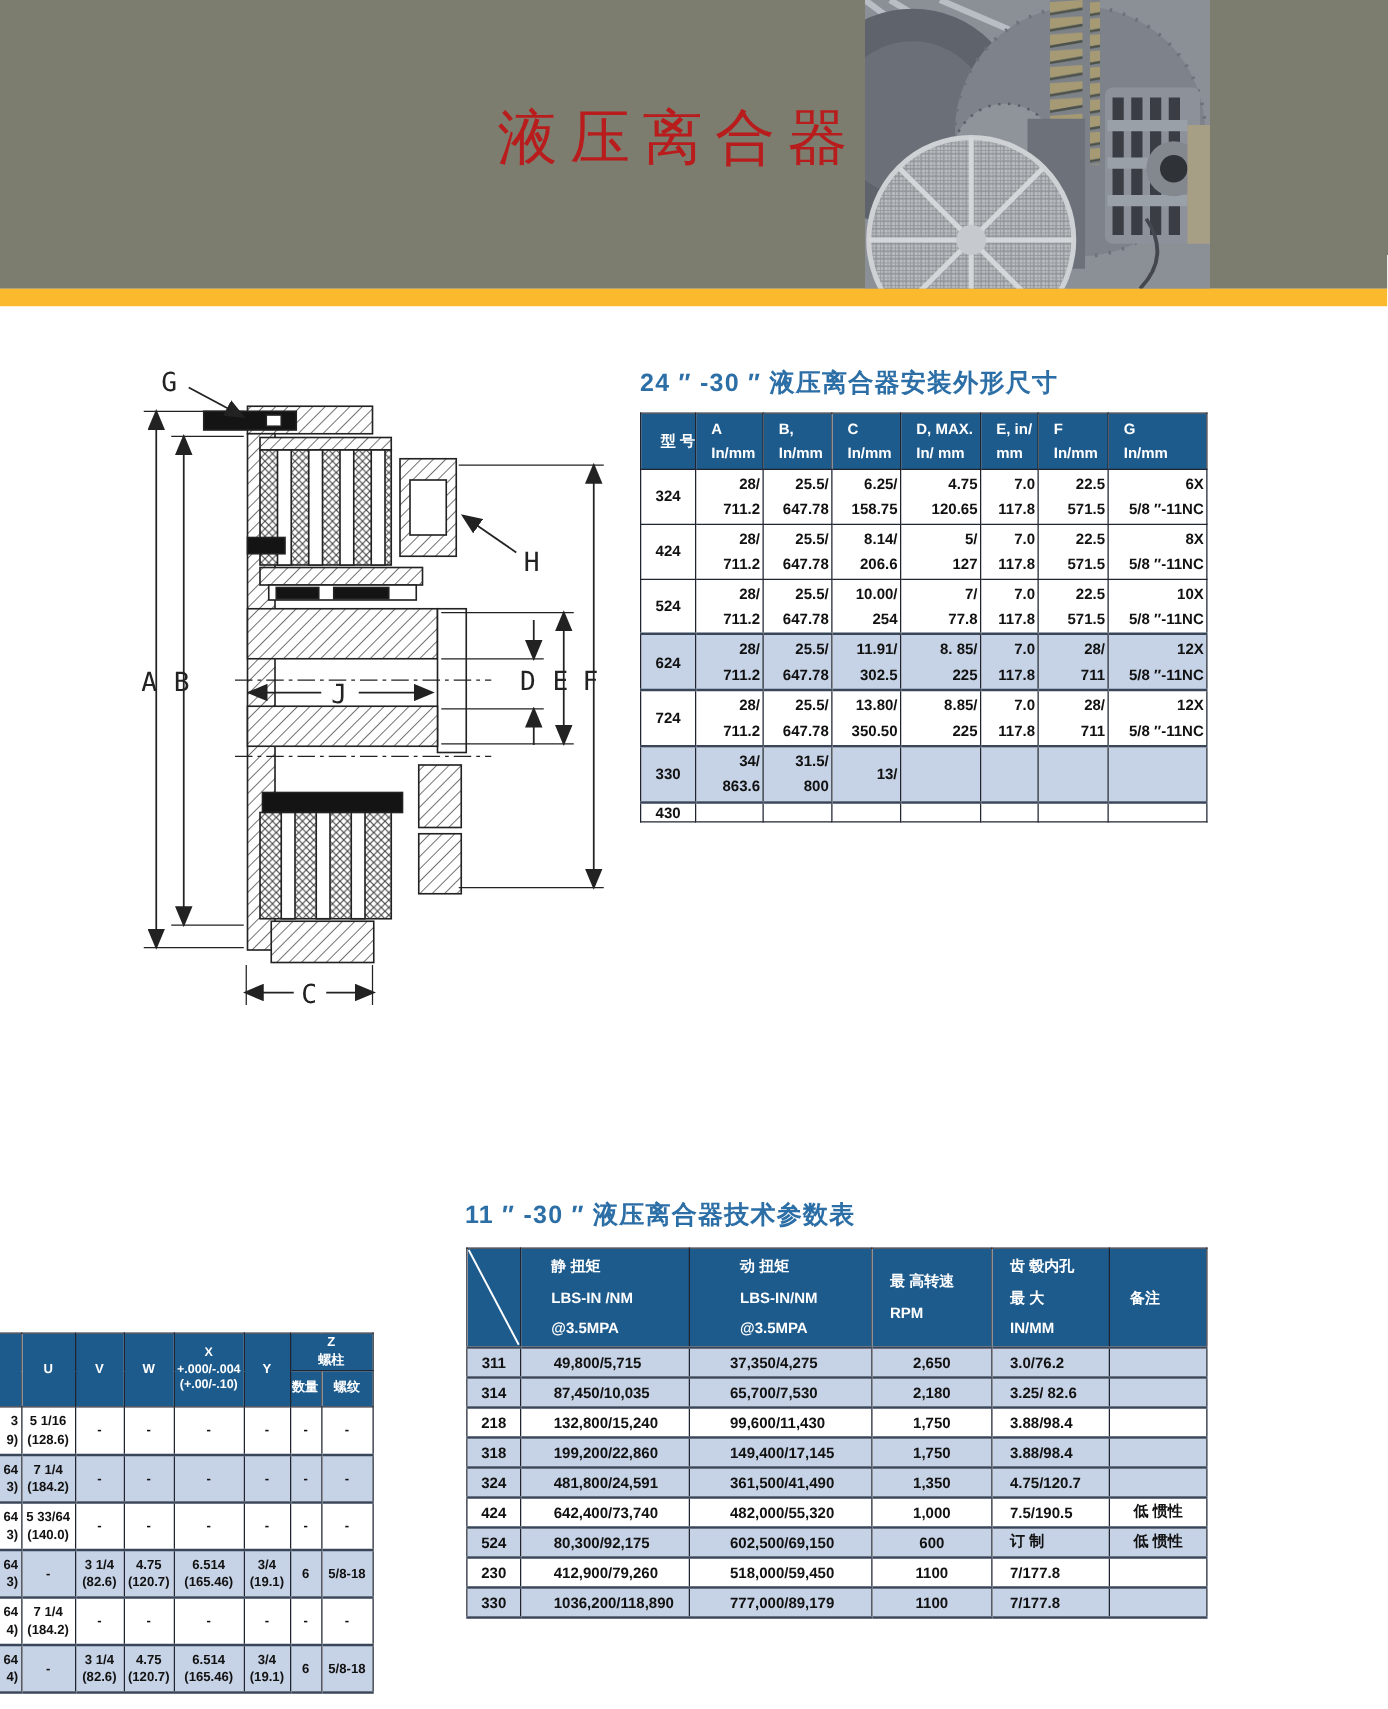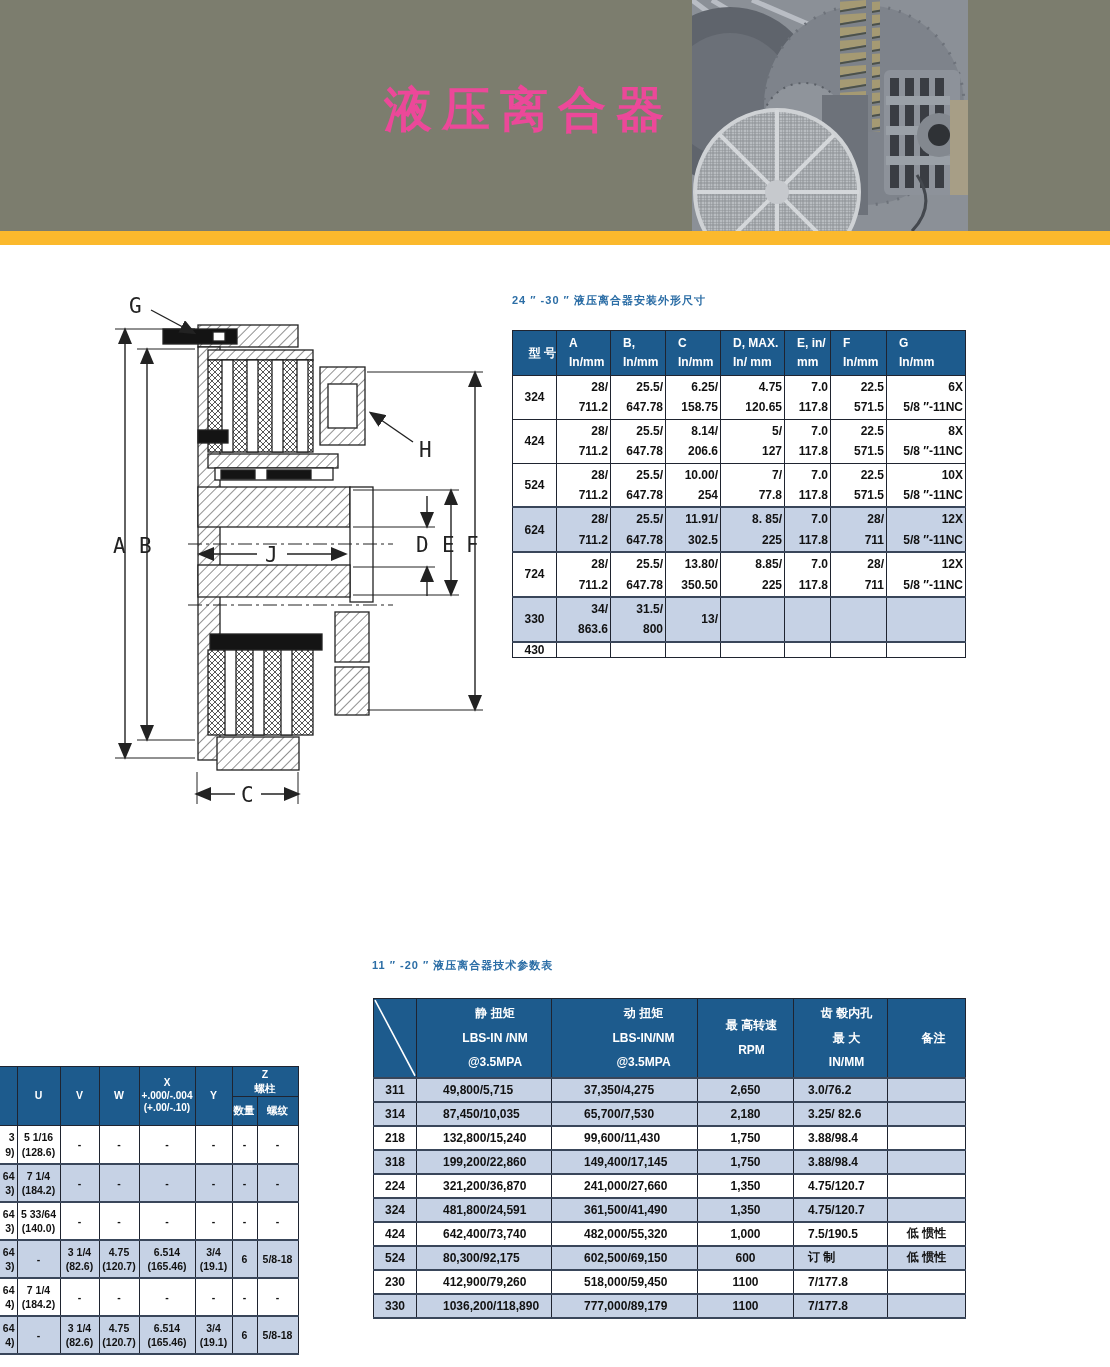--- a/index.html
+++ b/index.html
@@ -2,47 +2,47 @@
 <html><head>
 <meta charset="utf-8">
 <style>
   html,body{margin:0;padding:0;background:#ffffff;}
   .page{position:relative;width:1110px;height:1367px;background:#fff;overflow:hidden;
         font-family:"Liberation Sans","DejaVu Sans",sans-serif;color:#111;}
 
   
   .band{position:absolute;left:0;top:0;width:1110px;height:231px;background:#7c7d6e;}
   .yellowbar{position:absolute;left:0;top:231px;width:1110px;height:14px;background:#fbb92d;}
-  .page-title{position:absolute;left:384px;top:78px;width:290px;color:#ec4899;
-              font-size:48px;font-weight:bold;letter-spacing:10px;white-space:nowrap;}
+  .page-title{position:absolute;left:398px;top:78px;width:290px;color:#b91c1c;
+              font-size:48px;font-weight:normal;letter-spacing:10px;white-space:nowrap;}
   .photo{position:absolute;left:692px;top:0;width:276px;height:231px;}
 
   
-  .sec-title{position:absolute;color:#2c6ea6;font-size:11px;font-weight:bold;letter-spacing:1px;white-space:nowrap;}
+  .sec-title{position:absolute;color:#2c6ea6;font-size:20px;font-weight:bold;letter-spacing:1px;white-space:nowrap;}
   .t1-title{left:512px;top:293px;}
   .t2-title{left:372px;top:958px;}
 
   
   table{border-collapse:collapse;table-layout:fixed;}
   th,td{border:1px solid #1f2430;font-weight:bold;white-space:pre-line;
         overflow:hidden;box-sizing:border-box;}
   thead th{background:#1d5b8d;color:#fff;}
   tr.shaded td{background:#c6d2e5;border-top:2px solid #39465a;border-bottom:2px solid #39465a;}
 
   
   .t1{position:absolute;left:512px;top:330px;width:453px;font-size:12px;}
   .t1 th{height:45px;text-align:left;padding:2px 2px 2px 12px;line-height:1.55;}
   .t1 th:first-child{text-align:right;padding:0;}
   .t1 td{height:43px;text-align:right;padding:1px 2px 1px 12px;line-height:1.7;}
   .t1 td:first-child{text-align:center;padding:0;}
   .t1 tbody tr:last-child td{height:16px;line-height:1.2;}
 
   
   .t2{position:absolute;left:373px;top:998px;width:592px;font-size:12px;}
-  .t2 th{height:75px;text-align:center;line-height:2.05;padding:2px 2px 2px 24px;vertical-align:middle;}
+  .t2 th{height:75px;text-align:left;line-height:2.05;padding:2px 2px 2px 24px;vertical-align:middle;}
   .t2 th.diag{position:relative;padding:0;}
   .t2 th.diag svg{position:absolute;left:0;top:0;width:100%;height:100%;}
   .t2 th.c2{padding-left:40px;}
   .t2 th.c3{padding-left:14px;}
   .t2 th.c4{padding-left:14px;}
   .t2 th.c5{padding-left:16px;}
   .t2 td{height:24px;text-align:center;padding:0 2px;}
   .t2 td:nth-child(2){text-align:left;padding-left:26px;}
   .t2 td:nth-child(3){text-align:left;padding-left:32px;}
   .t2 td:nth-child(5){text-align:left;padding-left:14px;}
@@ -337,21 +337,21 @@
           <td></td>
           <td></td>
           <td></td>
           <td></td>
           <td></td>
           <td></td>
         </tr>
       </tbody>
   </table>
 
-  <div class="sec-title t2-title">11 ″ -20 ″ 液压离合器技术参数表</div>
+  <div class="sec-title t2-title">11 ″ -30 ″ 液压离合器技术参数表</div>
   <table class="t2">
     <colgroup>
       <col style="width:43px">
         <col style="width:135px">
         <col style="width:146px">
       <col style="width:96px">
         <col style="width:94px">
         <col style="width:78px">
     </colgroup>
     <thead>
@@ -401,28 +401,20 @@
           <td></td>
         </tr>
         <tr class="shaded">
           <td>318</td>
           <td>199,200/22,860</td>
           <td>149,400/17,145</td>
           <td>1,750</td>
           <td>3.88/98.4</td>
           <td></td>
         </tr>
-        <tr>
-          <td>224</td>
-          <td>321,200/36,870</td>
-          <td>241,000/27,660</td>
-          <td>1,350</td>
-          <td>4.75/120.7</td>
-          <td></td>
-        </tr>
         <tr class="shaded">
           <td>324</td>
           <td>481,800/24,591</td>
           <td>361,500/41,490</td>
           <td>1,350</td>
           <td>4.75/120.7</td>
           <td></td>
         </tr>
         <tr>
           <td>424</td>

